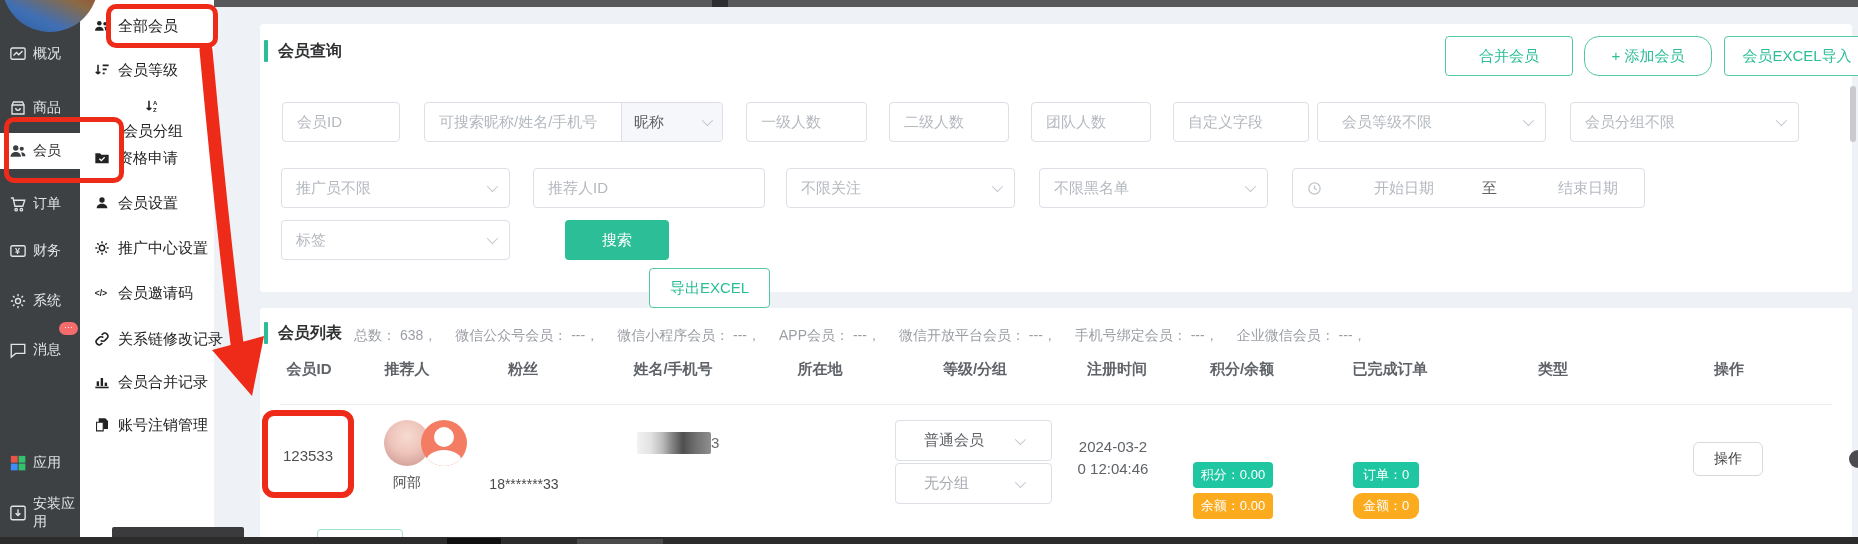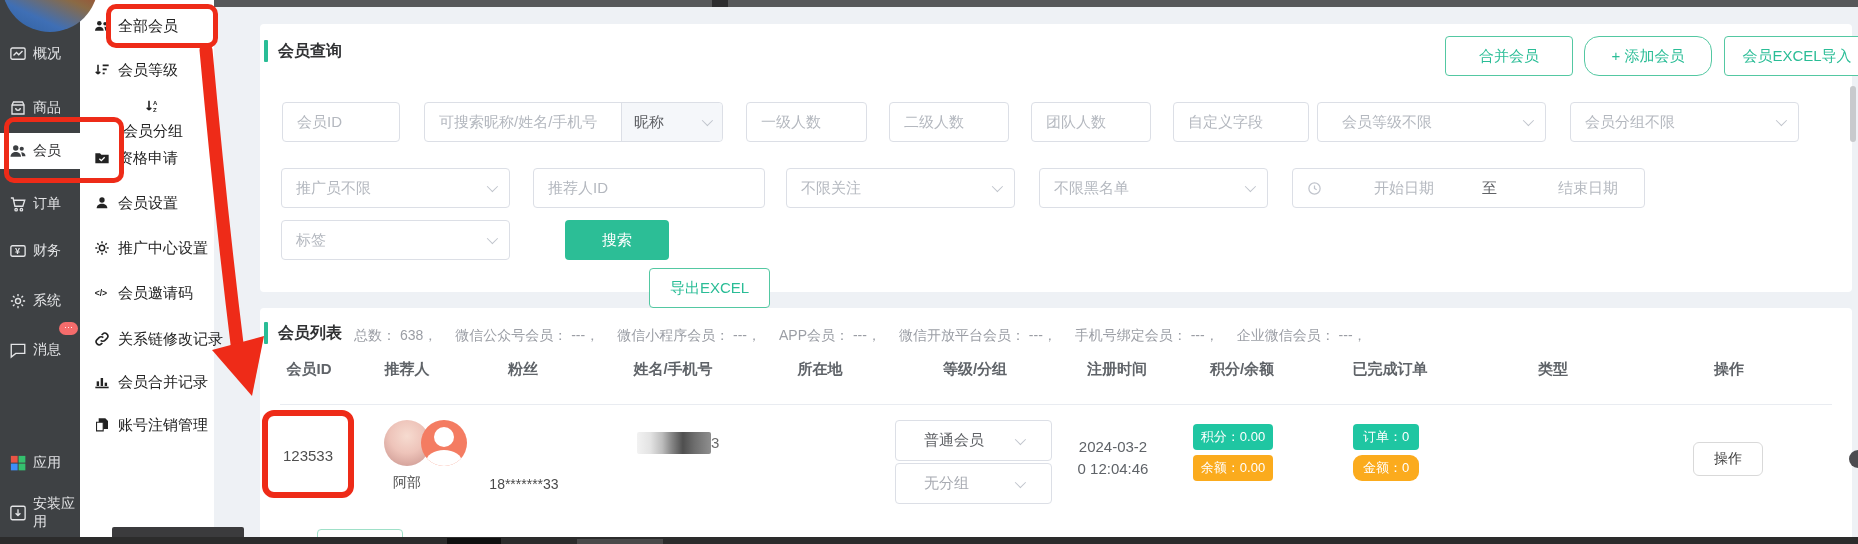--- a/index.html
+++ b/index.html
@@ -66,21 +66,21 @@
   .blurbar { position:absolute; height:22px; width:74px; border-radius:2px;
     background:linear-gradient(90deg,#f2f2f2 0%,#e3e3e3 18%,#bdbdbd 34%,#8a8a8a 46%,#4f4f4f 62%,#6e6e6e 78%,#8f8f8f 100%);
     filter:blur(0.5px); }
   .blur3 { position:absolute; font-size:15px; color:#6b6b6b; }
 
   .sel-sm { position:absolute; width:157px; height:41px; border:1px solid #dcdfe6; border-radius:4px;
     background:#fff; display:flex; align-items:center; justify-content:space-between; padding:0 28px;
     font-size:15px; cursor:pointer; }
 
   .badge { position:absolute; height:26px; border-radius:4px; color:#fff; font-size:13px;
-    display:flex; align-items:center; justify-content:center; white-space:nowrap; }
+    display:flex; align-items:center; justify-content:center; white-space:nowrap;margin-top:38px; }
   .badge-green { background:#1fc6a2; }
   .badge-orange { background:#fbab1d; }
 
   .btn-action { position:absolute; width:70px; height:34px; background:#fff; border:1px solid #d9d9d9;
     border-radius:6px; font-size:14px; color:#3b3b3b; display:flex; align-items:center; justify-content:center; cursor:pointer; }
   .btn-addtag { position:absolute; height:32px; border:1px solid #9fe0c8; border-radius:4px; background:#fff;
     color:#2abd96; font-size:13px; display:flex; align-items:center; justify-content:center; cursor:pointer; }
 
   .regtime { position:absolute; transform:translateX(-50%); font-size:15px; color:#5f6368;
     text-align:center; line-height:22px; white-space:nowrap; }

